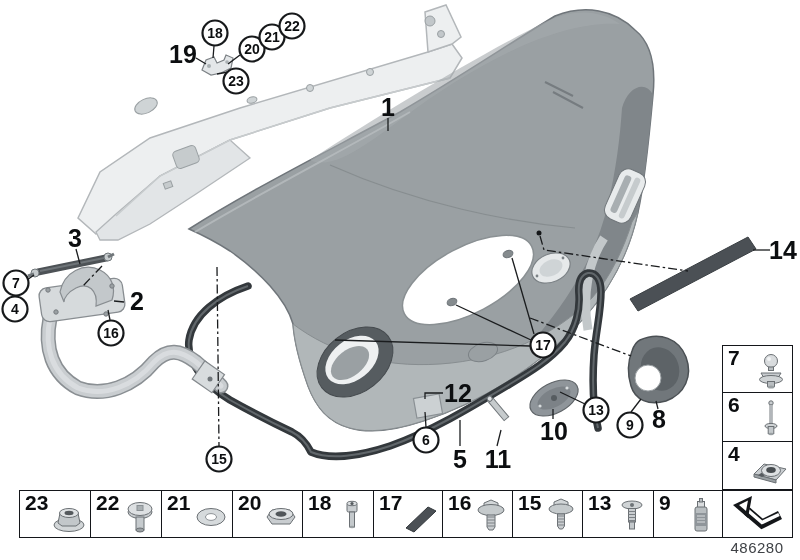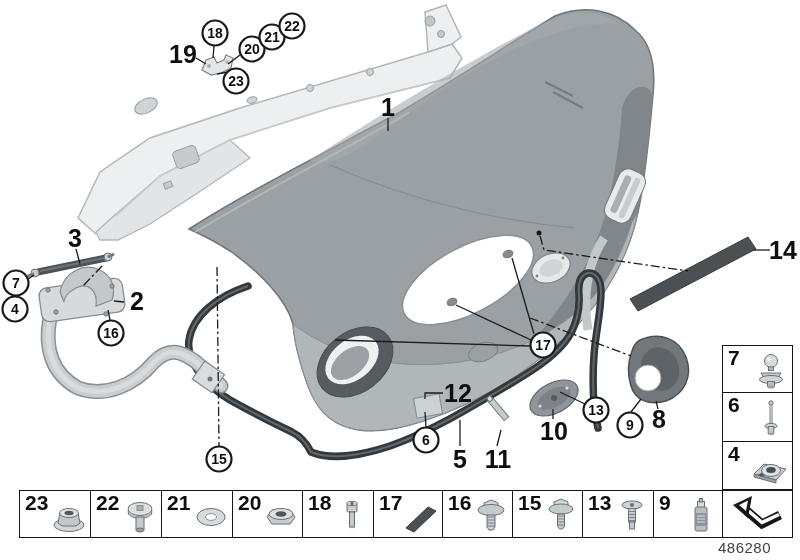--- a/index.html
+++ b/index.html
@@ -7,21 +7,21 @@
          font-family:"Liberation Sans",sans-serif;}
   #diagram{position:absolute;left:0;top:0;}
   .plbl{font-family:"Liberation Sans",sans-serif;font-weight:bold;font-size:25px;fill:#0c0e10;}
   .clbl{font-family:"Liberation Sans",sans-serif;font-weight:bold;font-size:14px;fill:#0c0e10;}
   .ccir{fill:#fff;stroke:#17191b;stroke-width:2.2;}
   .ldr{stroke:#1a1c1e;stroke-width:1.3;fill:none;}
   .ldd{stroke:#1a1c1e;stroke-width:1.3;fill:none;stroke-dasharray:9 3 2.5 3;}
   .lg-box{position:absolute;box-sizing:border-box;border:1.6px solid #14161a;background:#fff;}
   .lg-num{position:absolute;top:0px;left:5px;font-weight:bold;font-size:21px;color:#0c0e10;line-height:24px;}
   .lg-ic{position:absolute;right:1px;bottom:1px;}
-  .docnum{position:absolute;left:718px;top:539px;width:78px;text-align:left;
+  .docnum{position:absolute;left:718px;top:539px;width:78px;text-align:center;
           font-size:15px;color:#3f4246;letter-spacing:.5px;}
 </style>
 </head>
 <body>
 
 <div id="stage">
 
 <svg id="diagram" width="800" height="560" viewBox="0 0 800 560">
 
   <g>

